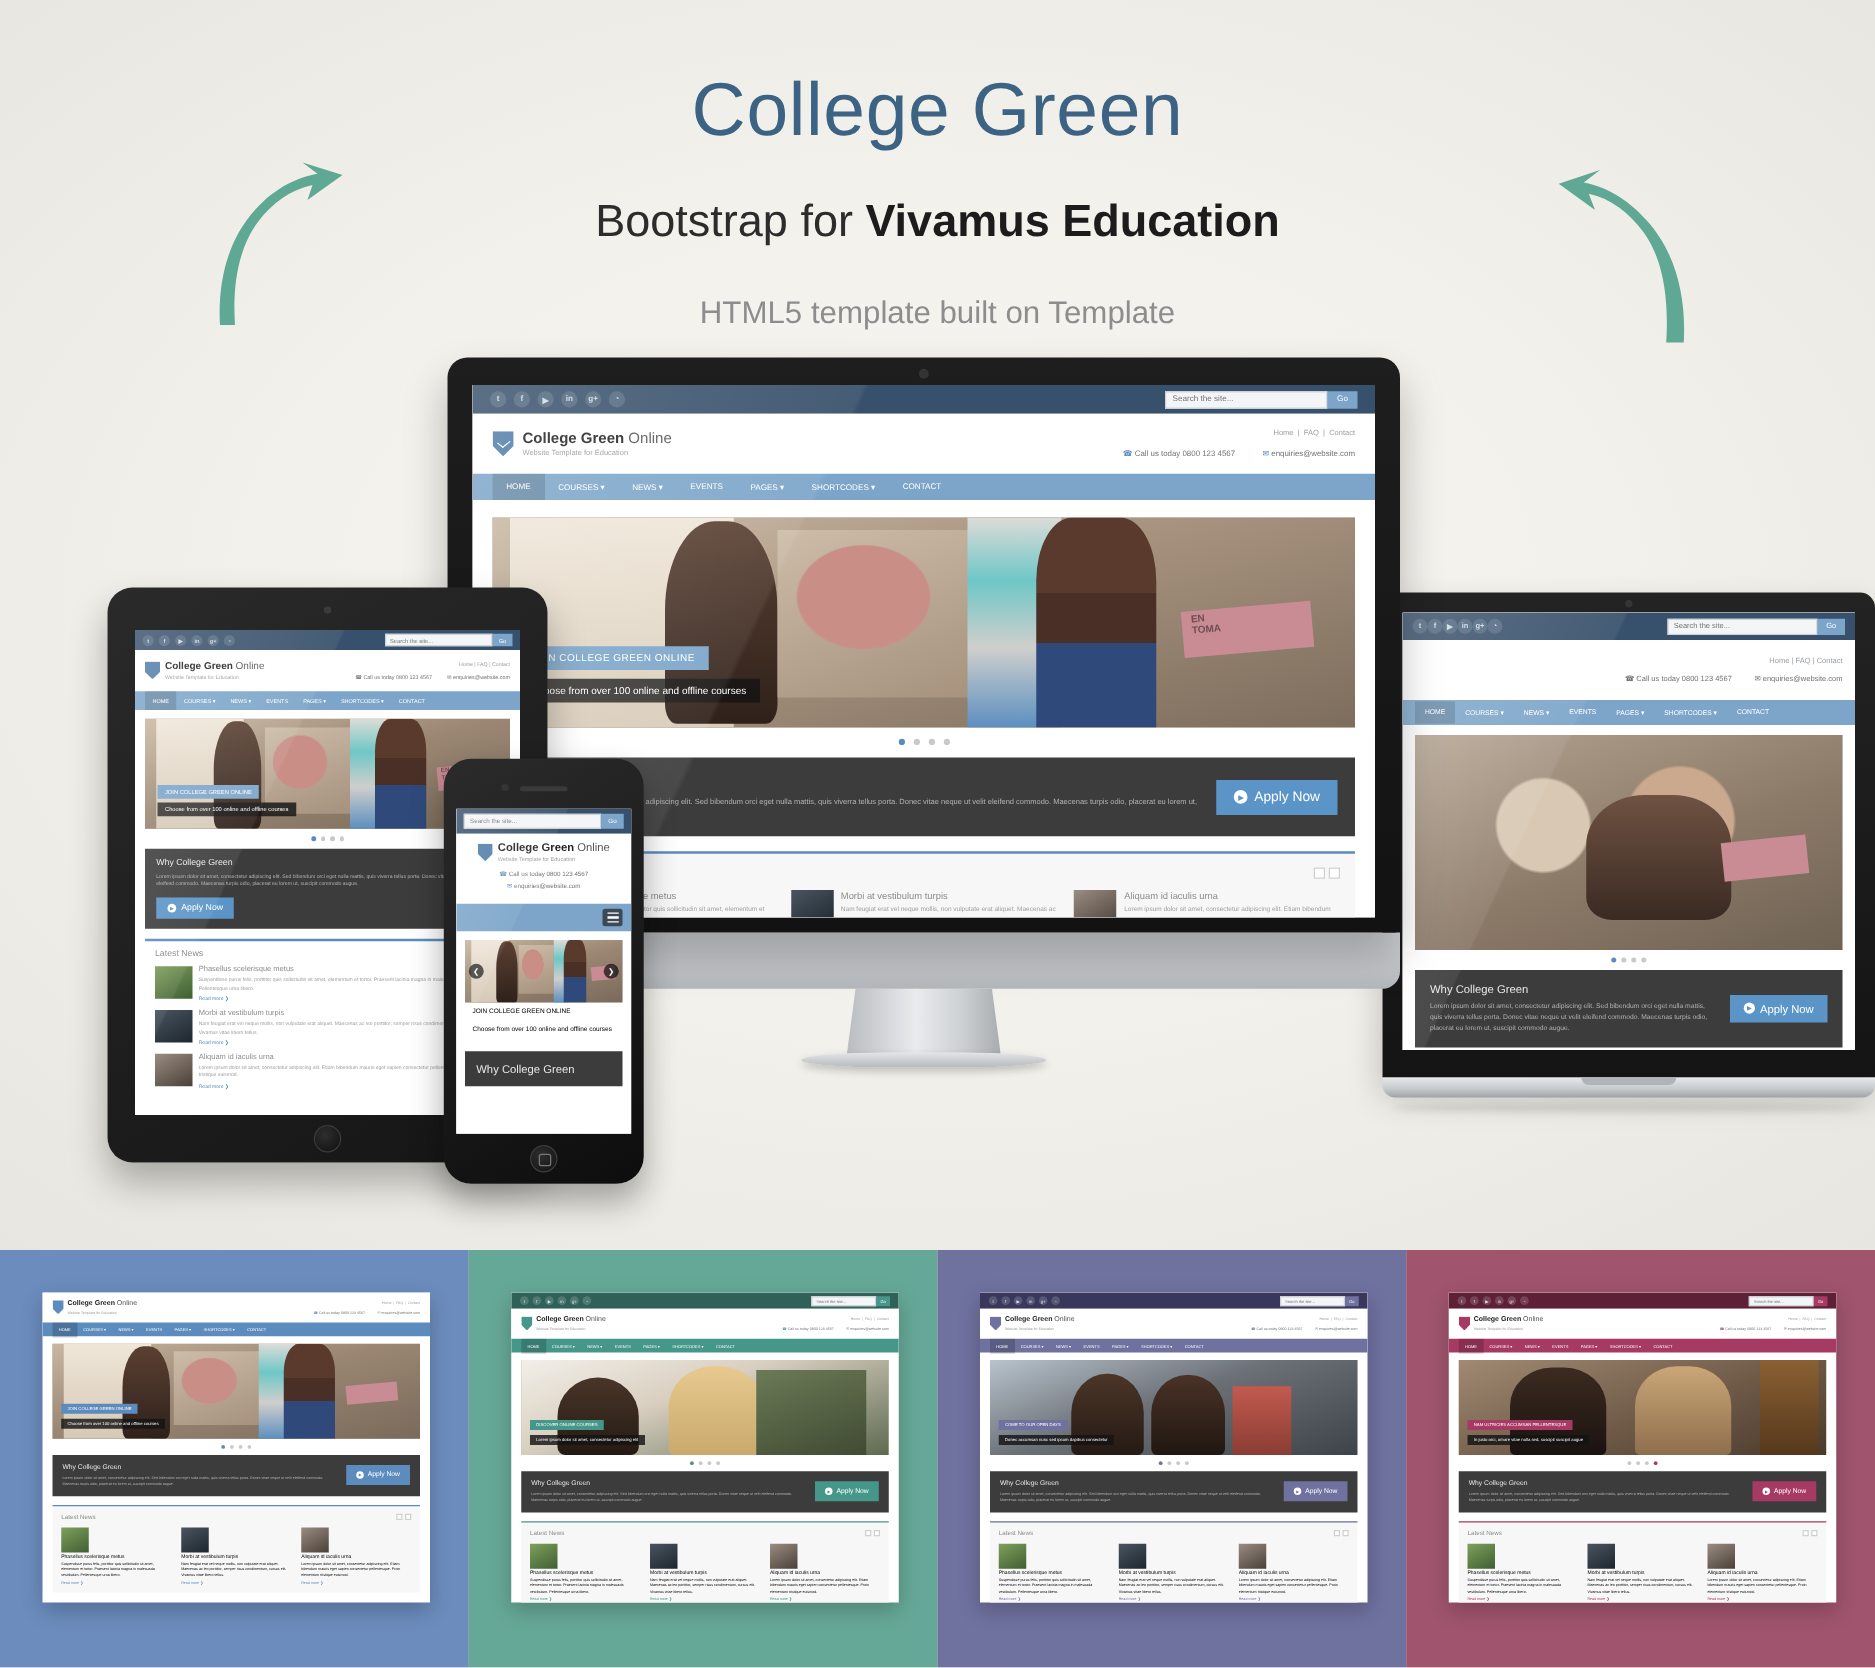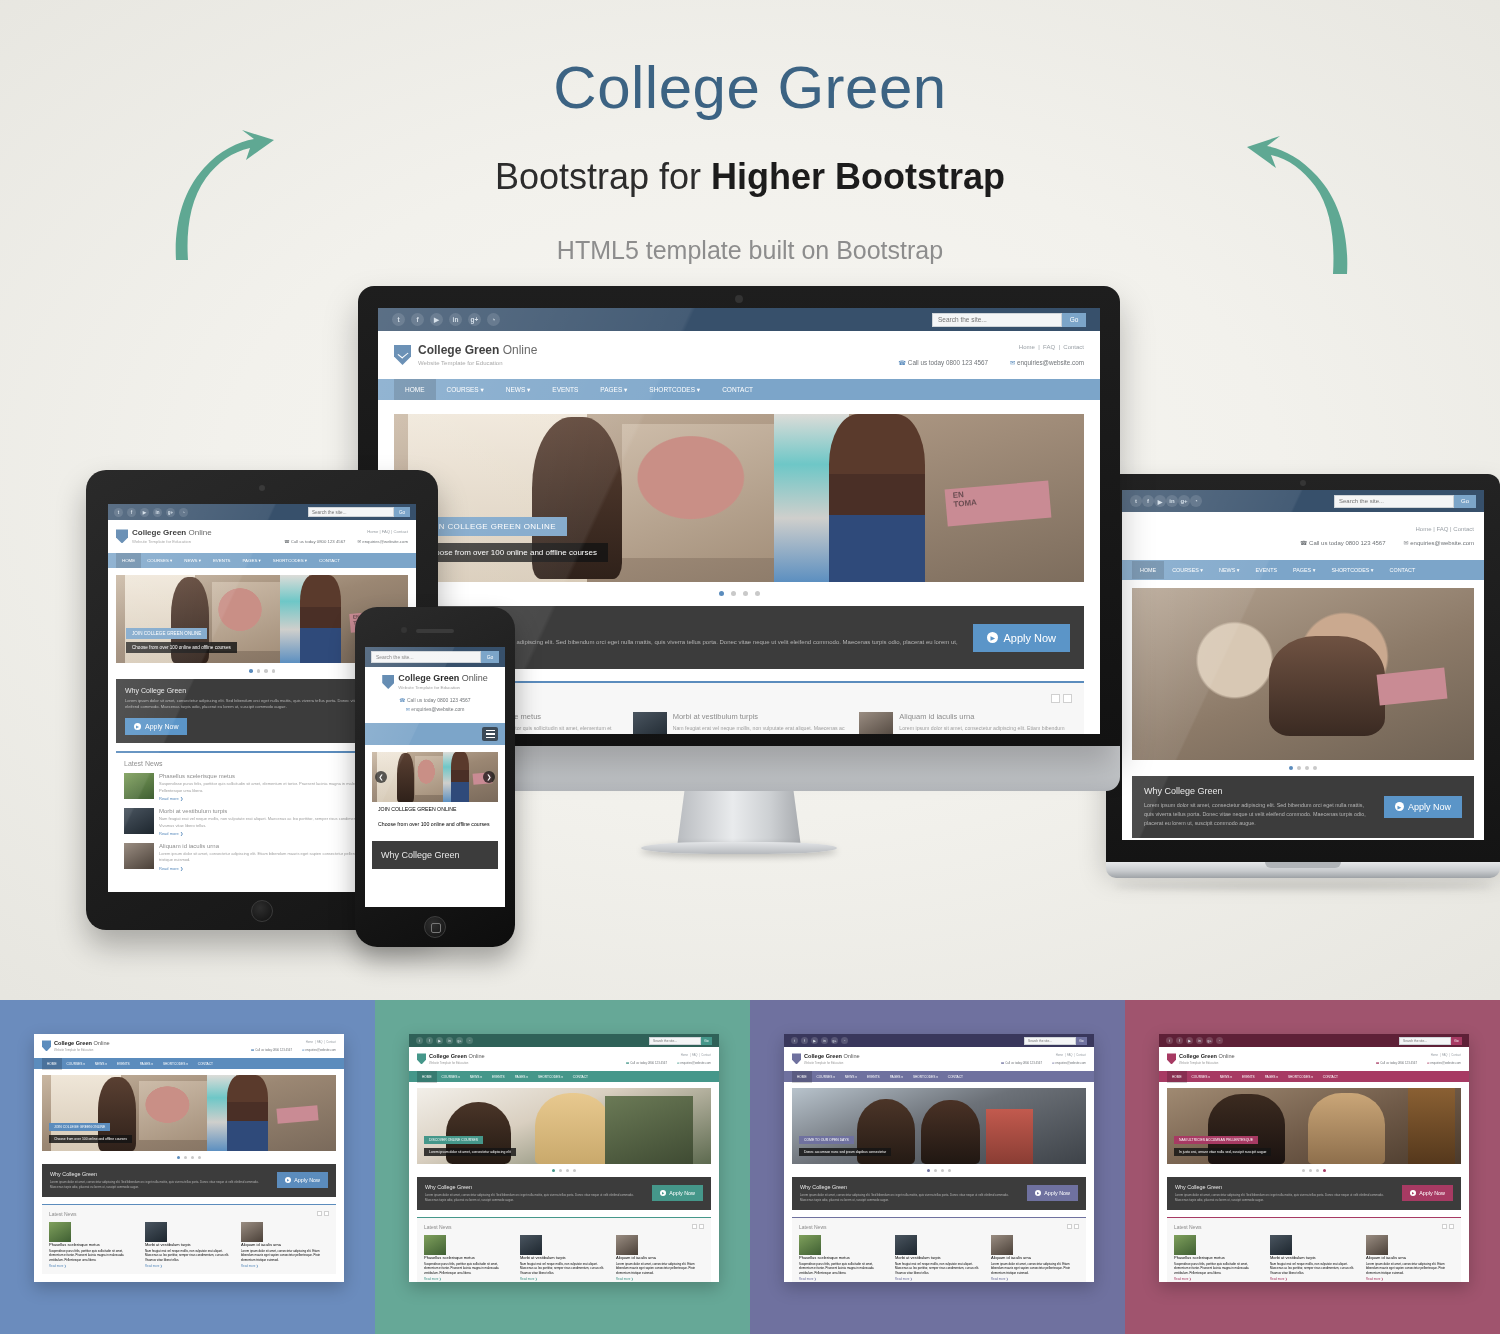--- a/index.html
+++ b/index.html
@@ -159,23 +159,23 @@
   .variant .vinner { width: 100%; height: 100%; position: relative; }
 
   
 </style>
 </head>
 <body>
 
 <div class="headline-wrap">
   <div class="h-title">College Green</div>
   <div class="h-sub">
-    <span>Bootstrap for </span><b>Higher Bootstrap</b>
+    <span>Bootstrap for </span><b>Vivamus Education</b>
   </div>
-  <div class="h-sub2">HTML5 template built on Bootstrap</div>
+  <div class="h-sub2">HTML5 template built on Template</div>
 </div>
 
 <div class="arrow arrow-left">
   <svg width="118" height="140" viewBox="0 0 118 140">
     <path d="M14 138 C12 104 20 70 42 46 C58 28 76 20 92 17 L80 8 L112 18 L84 38 L88 26 C70 30 56 40 44 56 C28 78 24 108 26 138 Z" fill="#5fa893"></path>
   </svg>
 </div>
 <div class="arrow arrow-right">
   <svg width="118" height="148" viewBox="0 0 118 148">
     <path d="M104 146 C106 110 98 74 74 48 C58 30 40 21 24 18 L37 8 L4 19 L33 40 L28 27 C46 31 60 42 72 58 C88 80 92 112 90 146 Z" fill="#5fa893"></path>

